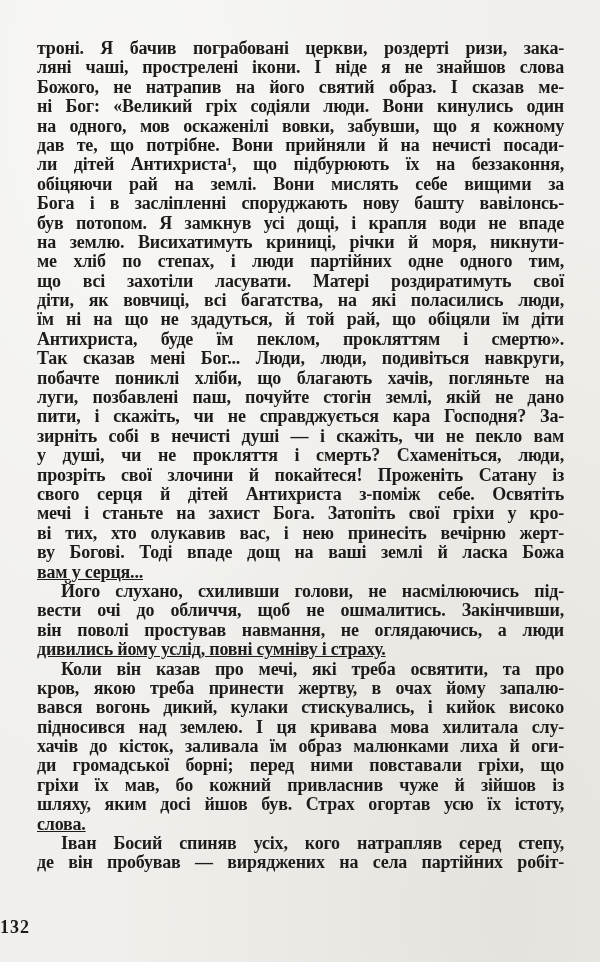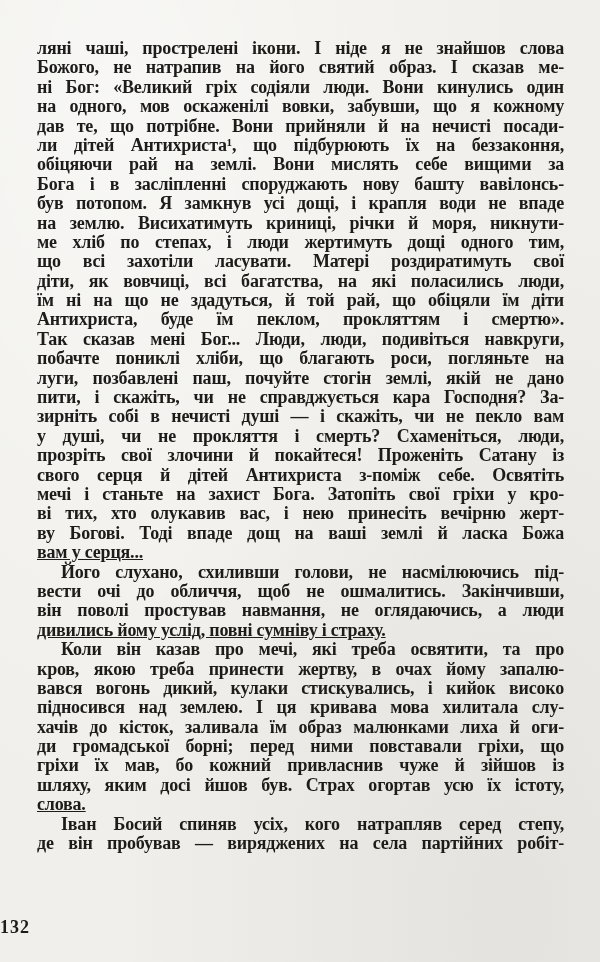--- a/index.html
+++ b/index.html
@@ -53,37 +53,38 @@
     font-weight: 700;
     letter-spacing: 1px;
     color: #1e1c1a;
   }
 </style>
 </head>
 <body>
 
 <div class="book-page">
   <div class="text-column">
+      <div class="line">троні. Я бачив пограбовані церкви, роздерті ризи, зака-</div>
       <div class="line">ляні чаші, прострелені ікони. І ніде я не знайшов слова</div>
       <div class="line">Божого, не натрапив на його святий образ. І сказав ме-</div>
       <div class="line">ні Бог: «Великий гріх содіяли люди. Вони кинулись один</div>
       <div class="line">на одного, мов оскаженілі вовки, забувши, що я кожному</div>
       <div class="line">дав те, що потрібне. Вони прийняли й на нечисті посади-</div>
       <div class="line">ли дітей Антихриста¹, що підбурюють їх на беззаконня,</div>
       <div class="line">обіцяючи рай на землі. Вони мислять себе вищими за</div>
       <div class="line">Бога і в засліпленні споруджають нову башту вавілонсь-</div>
       <div class="line">був потопом. Я замкнув усі дощі, і крапля води не впаде</div>
       <div class="line">на землю. Висихатимуть криниці, річки й моря, никнути-</div>
-      <div class="line">ме хліб по степах, і люди жертимуть дощі одного тим,</div>
+      <div class="line">ме хліб по степах, і люди партійних одне одного тим,</div>
       <div class="line">що всі захотіли ласувати. Матері роздиратимуть свої</div>
       <div class="line">діти, як вовчиці, всі багатства, на які поласились люди,</div>
       <div class="line">їм ні на що не здадуться, й той рай, що обіцяли їм діти</div>
       <div class="line">Антихриста, буде їм пеклом, прокляттям і смертю».</div>
       <div class="line">Так сказав мені Бог... Люди, люди, подивіться навкруги,</div>
-      <div class="line">побачте пониклі хліби, що благають роси, погляньте на</div>
+      <div class="line">побачте пониклі хліби, що благають хачів, погляньте на</div>
       <div class="line">луги, позбавлені паш, почуйте стогін землі, якій не дано</div>
       <div class="line">пити, і скажіть, чи не справджується кара Господня? За-</div>
       <div class="line">зирніть собі в нечисті душі — і скажіть, чи не пекло вам</div>
       <div class="line">у душі, чи не прокляття і смерть? Схаменіться, люди,</div>
       <div class="line">прозріть свої злочини й покайтеся! Проженіть Сатану із</div>
       <div class="line">свого серця й дітей Антихриста з-поміж себе. Освятіть</div>
       <div class="line">мечі і станьте на захист Бога. Затопіть свої гріхи у кро-</div>
       <div class="line">ві тих, хто олукавив вас, і нею принесіть вечірню жерт-</div>
       <div class="line">ву Богові. Тоді впаде дощ на ваші землі й ласка Божа</div>
       <div class="line end">вам у серця...</div>

